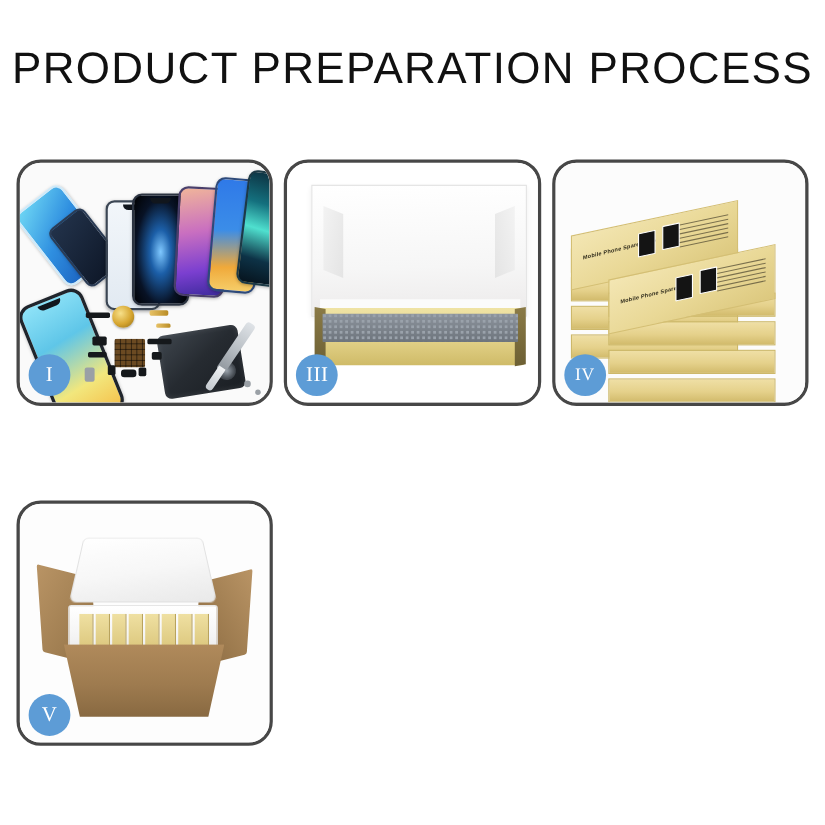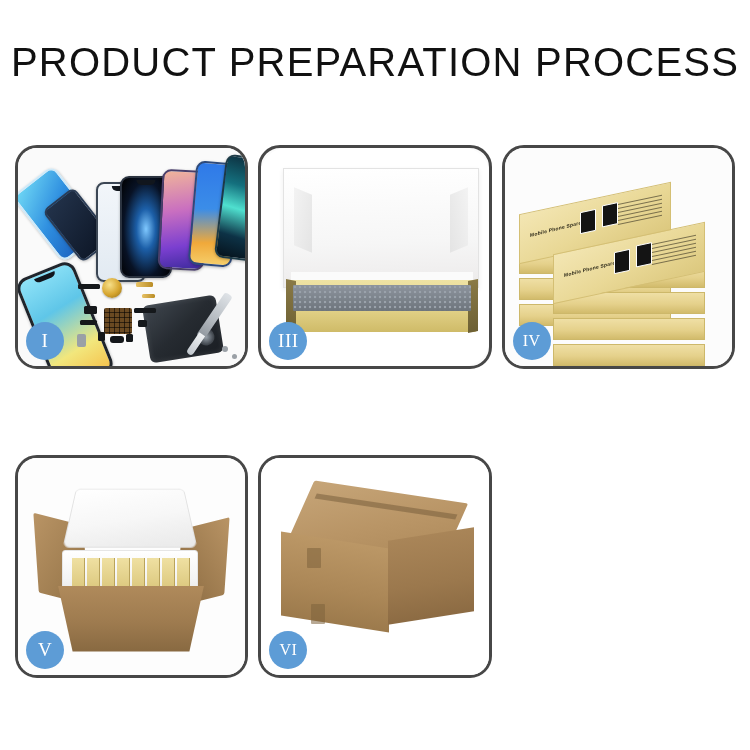--- a/index.html
+++ b/index.html
@@ -272,21 +272,21 @@
   }
   .bag-top-fold {
     position:absolute; left:50%; top:-10px;
     transform:translateX(-50%);
     width:74px; height:16px;
     background:rgba(235,232,226,.7);
     border-radius:3px;
   }
 
   
-  .p3-bg { position:absolute; inset:0; background:#ffffff;border-radius:25px; }
+  .p3-bg { position:absolute; inset:0; background:#ffffff; }
   .b3-lid {
     position:absolute;
     left: 22px; top: 20px;
     width: 196px; height: 120px;
     background: linear-gradient(178deg,#ffffff 0%,#f6f6f6 62%,#eceaea 100%);
     border: 1px solid #e3e3e3;
     box-shadow: 0 2px 5px rgba(0,0,0,.07);
   }
   .b3-lid-flapL {
     position:absolute; left:10px; top:22px;
@@ -602,28 +602,15 @@
             <span></span>
             <span></span>
             <span></span>
             <span></span>
         </div>
         <div class="c5-body"></div>
         <div class="badge">V</div>
       </div>
     </div>
 
-    <div class="card">
-      <div class="card-scene p6-bg">
-        <div class="c6">
-          <div class="c6-top"></div>
-          <div class="c6-front"></div>
-          <div class="c6-side"></div>
-          <div class="c6-seam"></div>
-          <div class="c6-tape" style="left:26px;top:56px;"></div>
-          <div class="c6-tape" style="left:30px;top:112px;"></div>
-        </div>
-        <div class="badge wide">VI</div>
-      </div>
-    </div>
 
   </div>
 </div>
 
 </body></html>

